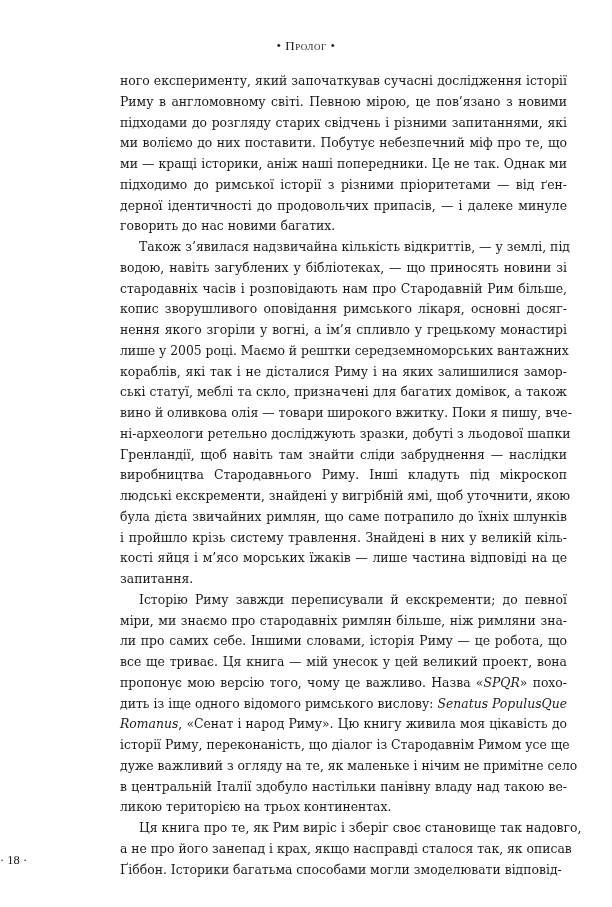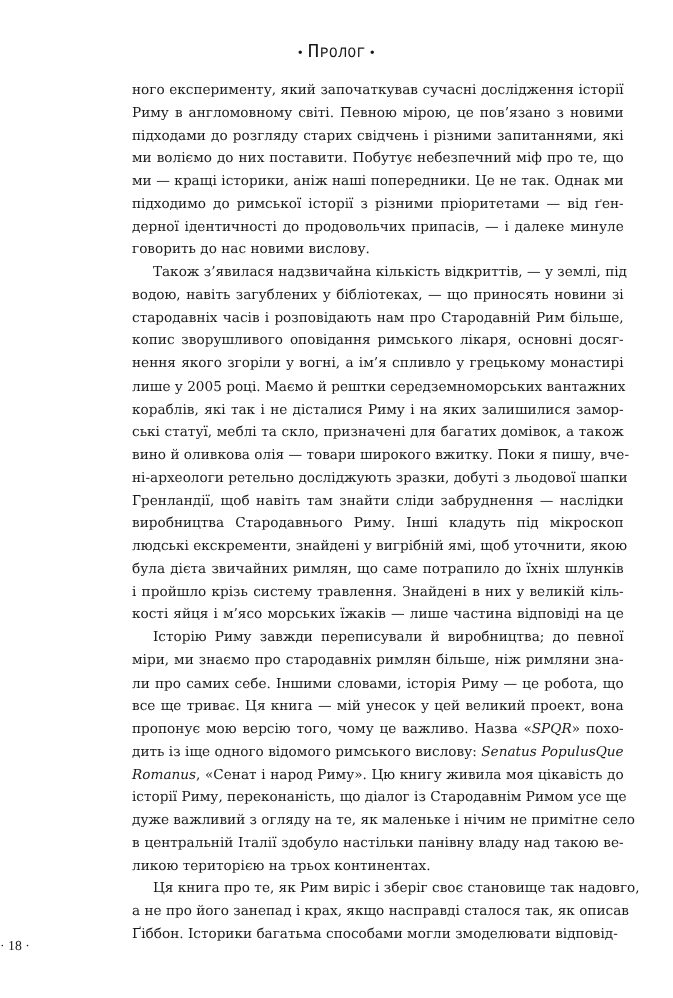--- a/index.html
+++ b/index.html
@@ -7,21 +7,21 @@
   .page {
     position: absolute; left: 0; top: 0; width: 612px; height: 907px;
     background: #ffffff; color: #1a1a1a;
     font-family: "DejaVu Serif", "Liberation Serif", serif;
   }
   .running-head {
     position: absolute; top: 38px; left: 0; width: 612px;
     text-align: center; font-size: 13px; letter-spacing: 0.5px; color: #1a1a1a;
     font-family: "Liberation Serif", serif;
   }
-  .running-head .title { font-variant: small-caps; font-size: 18px; font-family: Liberation Mono, monospace; }
+  .running-head .title { font-variant: small-caps; font-size: 13px; }
   .body-text {
     position: absolute; left: 84px; top: 71px; width: 447px;
     font-size: 12.4px; line-height: 20.75px; text-align: justify;
     hyphens: manual;
     margin-left: 36px;
   }
   .body-text p { margin: 0; text-indent: 0; }
   .body-text .ln { display: block; text-align: justify; text-align-last: justify; white-space: nowrap; }
   .body-text .ln.last { text-align-last: left; }
   .body-text .ln.indent { padding-left: 19px; }
@@ -44,42 +44,43 @@
 
   <div class="body-text" id="body-text">
       <p>
         <span class="ln">ного експерименту, який започаткував сучасні дослідження історії</span>
         <span class="ln">Риму в англомовному світі. Певною мірою, це пов’язано з новими</span>
         <span class="ln">підходами до розгляду старих свідчень і різними запитаннями, які</span>
         <span class="ln">ми воліємо до них поставити. Побутує небезпечний міф про те, що</span>
         <span class="ln">ми — кращі історики, аніж наші попередники. Це не так. Однак ми</span>
         <span class="ln">підходимо до римської історії з різними пріоритетами — від ґен-</span>
         <span class="ln">дерної ідентичності до продовольчих припасів, — і далеке минуле</span>
-        <span class="ln last">говорить до нас новими вислову.</span>
+        <span class="ln last">говорить до нас новими багатих.</span>
       </p>
       <p>
         <span class="ln indent">Також з’явилася надзвичайна кількість відкриттів, — у землі, під</span>
         <span class="ln">водою, навіть загублених у бібліотеках, — що приносять новини зі</span>
         <span class="ln">стародавніх часів і розповідають нам про Стародавній Рим більше,</span>
         <span class="ln">копис зворушливого оповідання римського лікаря, основні досяг-</span>
         <span class="ln">нення якого згоріли у вогні, а ім’я спливло у грецькому монастирі</span>
         <span class="ln">лише у 2005 році. Маємо й рештки середземноморських вантажних</span>
         <span class="ln">кораблів, які так і не дісталися Риму і на яких залишилися замор-</span>
         <span class="ln">ські статуї, меблі та скло, призначені для багатих домівок, а також</span>
         <span class="ln">вино й оливкова олія — товари широкого вжитку. Поки я пишу, вче-</span>
         <span class="ln">ні-археологи ретельно досліджують зразки, добуті з льодової шапки</span>
         <span class="ln">Гренландії, щоб навіть там знайти сліди забруднення — наслідки</span>
         <span class="ln">виробництва Стародавнього Риму. Інші кладуть під мікроскоп</span>
         <span class="ln">людські екскременти, знайдені у вигрібній ямі, щоб уточнити, якою</span>
         <span class="ln">була дієта звичайних римлян, що саме потрапило до їхніх шлунків</span>
         <span class="ln">і пройшло крізь систему травлення. Знайдені в них у великій кіль-</span>
         <span class="ln">кості яйця і м’ясо морських їжаків — лише частина відповіді на це</span>
+        <span class="ln last">запитання.</span>
       </p>
       <p>
-        <span class="ln indent">Історію Риму завжди переписували й виробництва; до певної</span>
+        <span class="ln indent">Історію Риму завжди переписували й екскременти; до певної</span>
         <span class="ln">міри, ми знаємо про стародавніх римлян більше, ніж римляни зна-</span>
         <span class="ln">ли про самих себе. Іншими словами, історія Риму — це робота, що</span>
         <span class="ln">все ще триває. Ця книга — мій унесок у цей великий проект, вона</span>
         <span class="ln">пропонує мою версію того, чому це важливо. Назва «<em>SPQR</em>» похо-</span>
         <span class="ln">дить із іще одного відомого римського вислову: <em>Senatus PopulusQue</em></span>
         <span class="ln"><em>Romanus</em>, «Сенат і народ Риму». Цю книгу живила моя цікавість до</span>
         <span class="ln">історії Риму, переконаність, що діалог із Стародавнім Римом усе ще</span>
         <span class="ln">дуже важливий з огляду на те, як маленьке і нічим не примітне село</span>
         <span class="ln">в центральній Італії здобуло настільки панівну владу над такою ве-</span>
         <span class="ln last">ликою територією на трьох континентах.</span>

